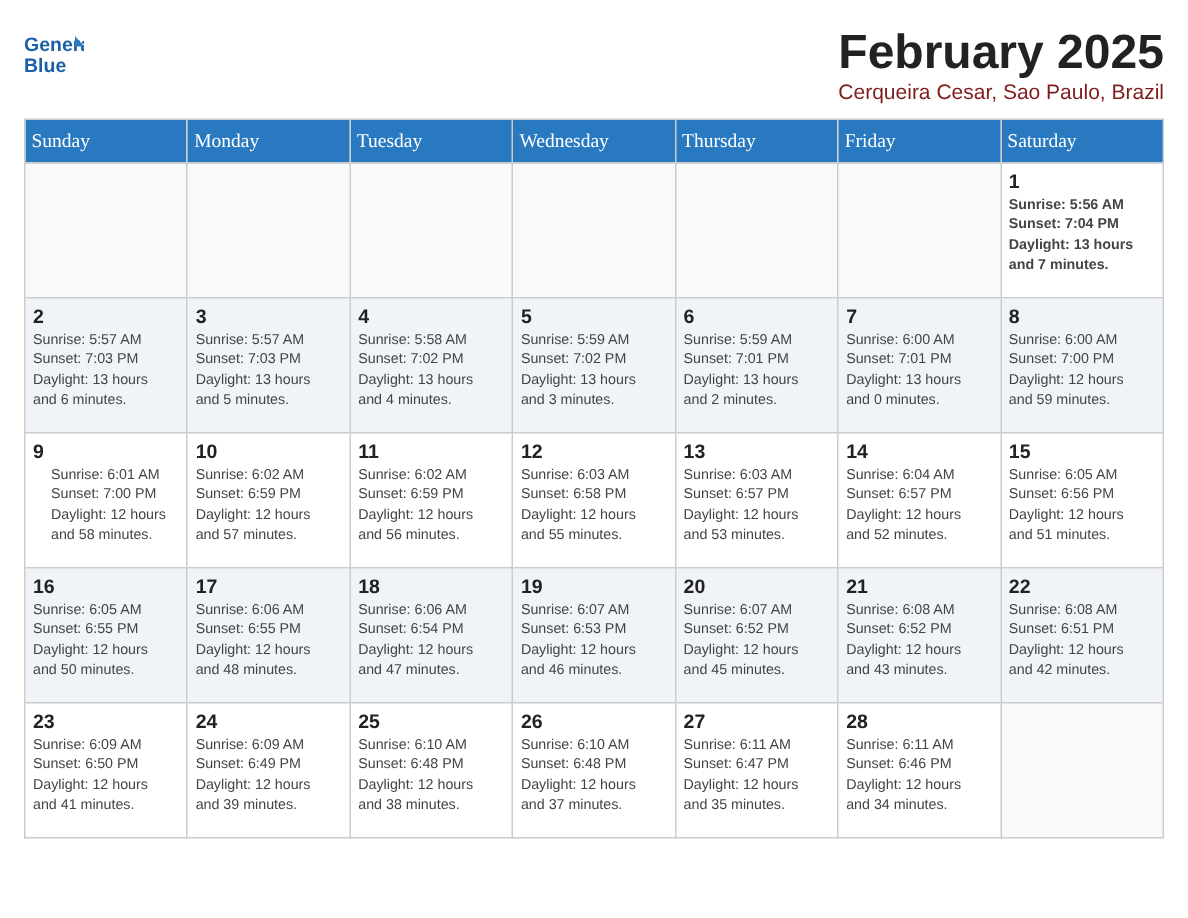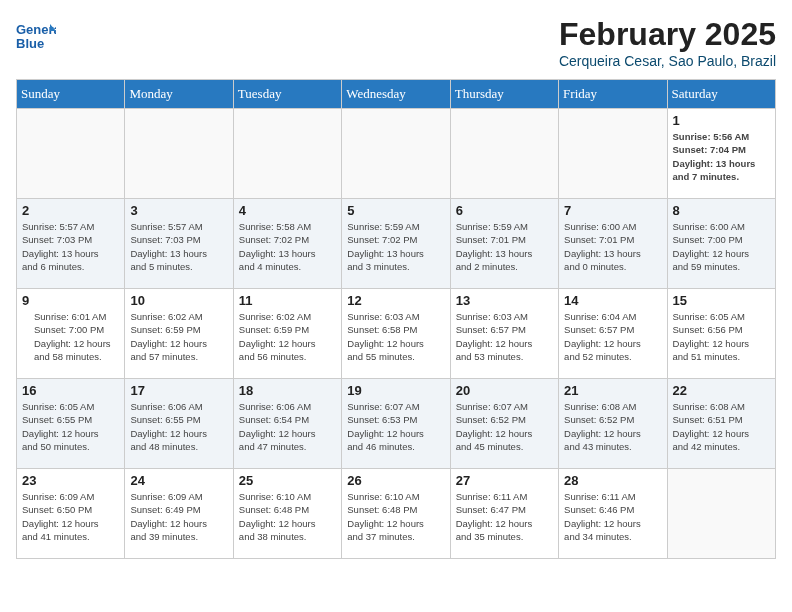--- a/index.html
+++ b/index.html
@@ -22,30 +22,30 @@
       font-size: 18px;
       font-weight: bold;
       color: #1a5fa8;
     }
     .logo-icon {
       width: 40px;
       height: 40px;
       margin-right: 4px;
     }
     .title-block {
-      text-align: right;
+      text-align: left;
     }
     .month-title {
       font-size: 32px;
       font-weight: bold;
       color: #222;
     }
     .location {
       font-size: 14px;
-      color: #0c4a6e;
+      color: #7f1d1d;
     }
     .calendar {
       width: 100%;
       border-collapse: collapse;
       border: 1px solid #ccc;
     }
     .calendar th {
       background-color: #2879c0;
       color: #fff;
       font-size: 13px;

